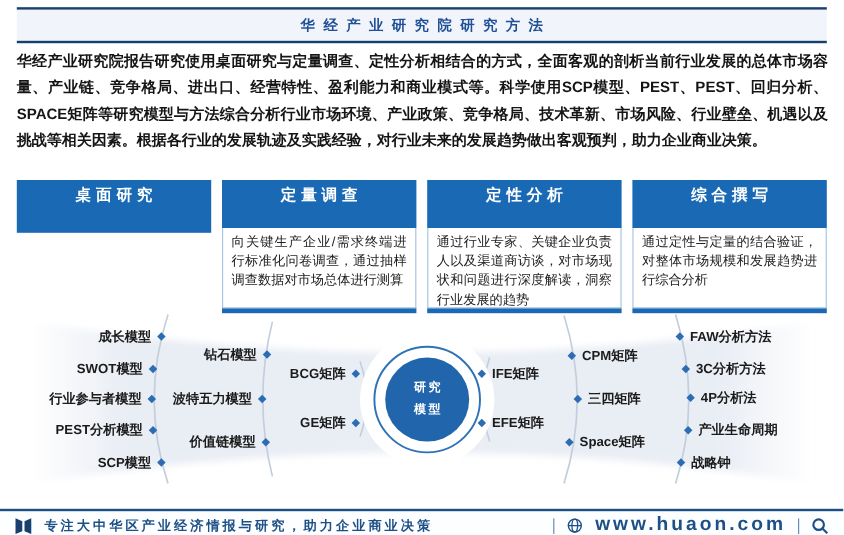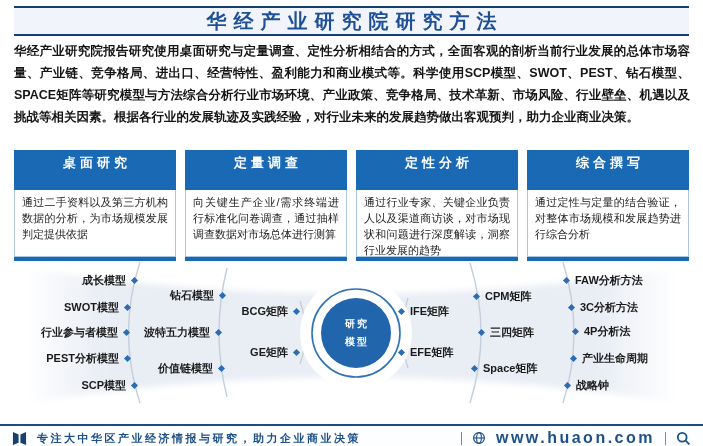--- a/index.html
+++ b/index.html
@@ -7,21 +7,21 @@
     position:relative;width:703px;height:446px;background:#fff;overflow:hidden;
     font-family:"Liberation Sans","DejaVu Sans",sans-serif;
   }
   
   .titlebar{
     position:absolute;left:14px;top:6px;width:675px;height:26px;
     background:#f1f4fb;border-top:2px solid #17406e;border-bottom:2px solid #17406e;
     display:flex;align-items:center;justify-content:center;
   }
   .titlebar span{
-    font-size:20px;font-weight:bold;color:#1f5096;letter-spacing:7px;text-indent:7px;
+    font-size:12px;font-weight:bold;color:#1f5096;letter-spacing:7px;text-indent:7px;
   }
   
   .intro{
     position:absolute;left:14px;top:40px;width:676px;margin:0;
     font-size:12.5px;line-height:22px;color:#151515;text-align:justify;font-weight:600;
   }
   
   .cards{
     position:absolute;left:14px;top:150px;width:675px;
     display:flex;gap:9px;
@@ -61,26 +61,25 @@
 </style>
 </head>
 <body>
 
 <div class="canvas">
 
   <div class="titlebar">
     <span>华经产业研究院研究方法</span>
   </div>
 
-  <p class="intro">华经产业研究院报告研究使用桌面研究与定量调查、定性分析相结合的方式，全面客观的剖析当前行业发展的总体市场容量、产业链、竞争格局、进出口、经营特性、盈利能力和商业模式等。科学使用SCP模型、SWOT、PEST、钻石模型、SPACE矩阵等研究模型与方法综合分析行业市场环境、产业政策、竞争格局、技术革新、市场风险、行业壁垒、机遇以及挑战等相关因素。根据各行业的发展轨迹及实践经验，对行业未来的发展趋势做出客观预判，助力企业商业决策。</p>
+  <p class="intro">华经产业研究院报告研究使用桌面研究与定量调查、定性分析相结合的方式，全面客观的剖析当前行业发展的总体市场容量、产业链、竞争格局、进出口、经营特性、盈利能力和商业模式等。科学使用SCP模型、PEST、PEST、回归分析、SPACE矩阵等研究模型与方法综合分析行业市场环境、产业政策、竞争格局、技术革新、市场风险、行业壁垒、机遇以及挑战等相关因素。根据各行业的发展轨迹及实践经验，对行业未来的发展趋势做出客观预判，助力企业商业决策。</p>
 
   <div class="cards">
     <div class="card">
       <div class="card-h">桌面研究</div>
-      <div class="card-b">通过二手资料以及第三方机构数据的分析，为市场规模发展判定提供依据</div>
       <div class="card-bar"></div>
     </div>
     <div class="card">
       <div class="card-h">定量调查</div>
       <div class="card-b">向关键生产企业/需求终端进行标准化问卷调查，通过抽样调查数据对市场总体进行测算</div>
       <div class="card-bar"></div>
     </div>
     <div class="card">
       <div class="card-h">定性分析</div>
       <div class="card-b">通过行业专家、关键企业负责人以及渠道商访谈，对市场现状和问题进行深度解读，洞察行业发展的趋势</div>

